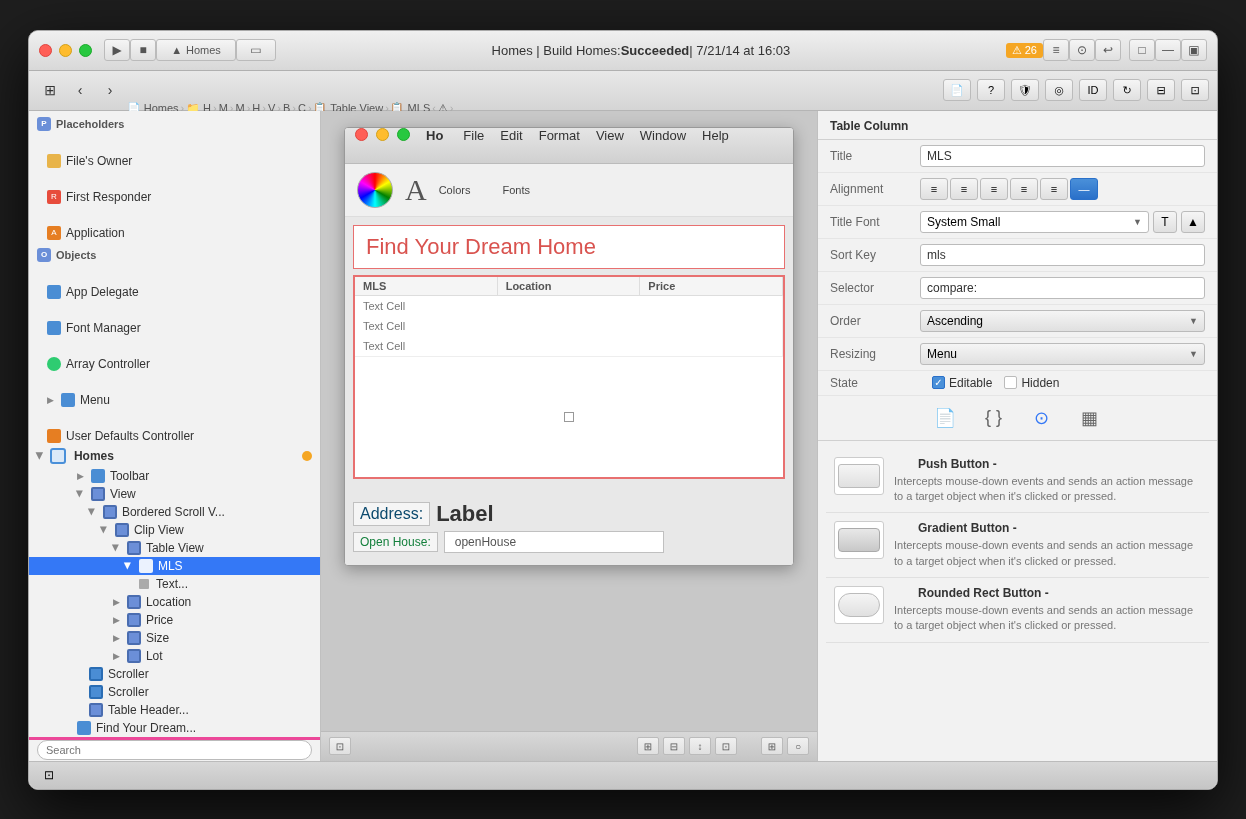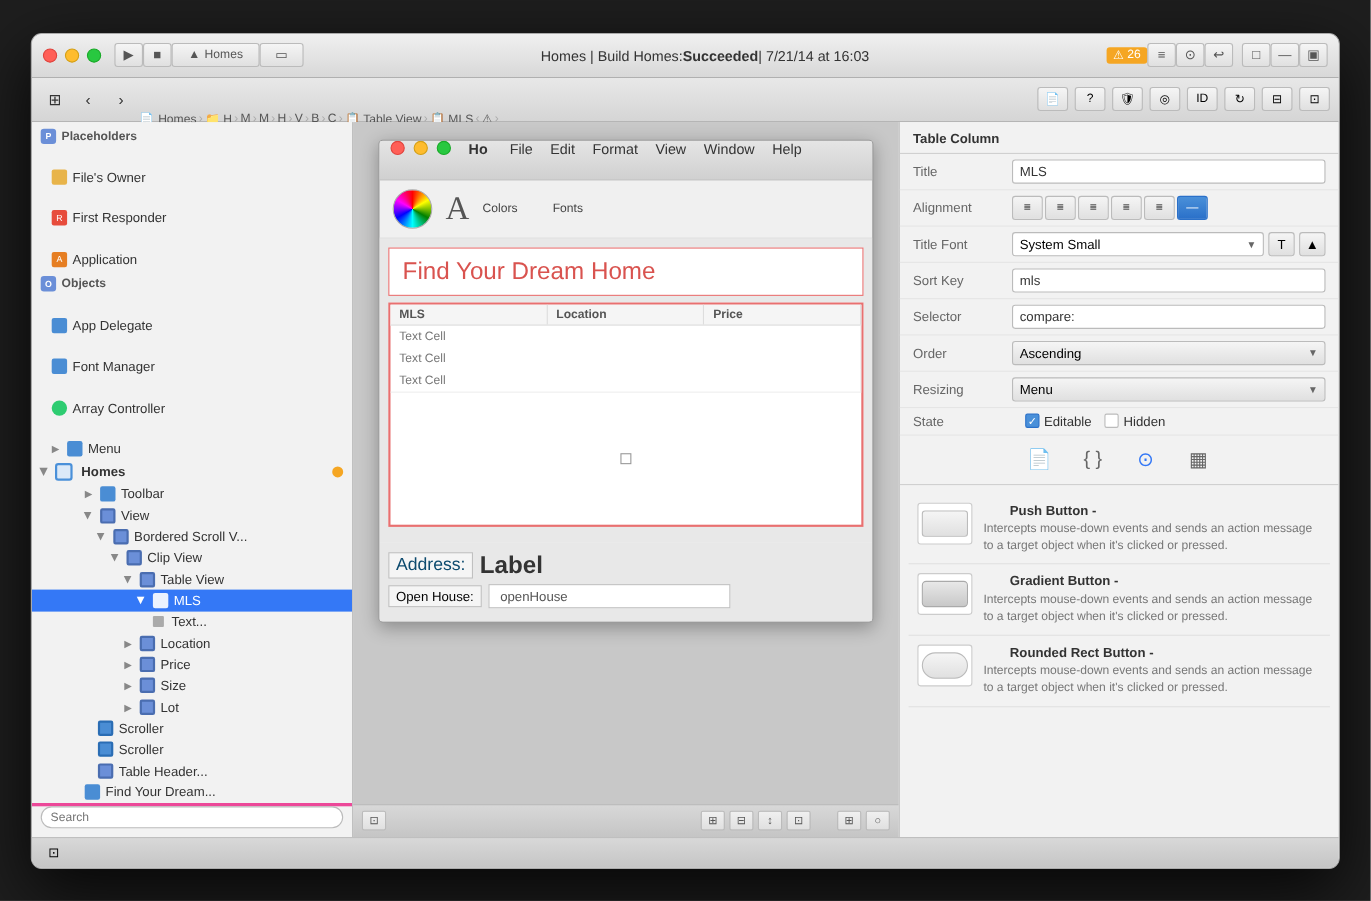--- a/index.html
+++ b/index.html
@@ -415,21 +415,21 @@
       font-size: 12px;
       color: #555;
       min-width: 50px;
     }
     .open-house-row {
       display: flex;
       align-items: center;
       gap: 6px;
       margin-bottom: 4px;
     }
-    .oh-label { font-size: 12px; color: #000000; }
+    .oh-label { font-size: 12px; color: #15803d; }
     .oh-value-box {
       border: 1px solid #c0c0c0;
       background: white;
       padding: 3px 10px;
       font-size: 12px;
       color: #555;
       flex: 1;
       max-width: 220px;
     }
     .facts-label {
@@ -773,20 +773,26 @@
         </span>
         <span>Array Controller</span>
       </div>
       <div class="tree-item indent1">
         <span class="expand-arrow">▶</span>
         <span class="item-icon">
           <div style="width:14px;height:14px;background:#4a8dd4;border-radius:2px;"></div>
         </span>
         <span>Menu</span>
       </div>
+      <div class="tree-item indent1">
+        <span class="item-icon">
+          <div style="width:14px;height:14px;background:#e67e22;border-radius:2px;"></div>
+        </span>
+        <span>User Defaults Controller</span>
+      </div>
 
       <div class="homes-header">
         <span class="expand-arrow down">▶</span>
         <span class="homes-icon">
           <div style="width:12px;height:12px;background:white;border-radius:1px;opacity:0.8;"></div>
         </span>
         <span style="margin-left:4px;">Homes</span>
         <div class="yellow-dot"></div>
       </div>
       <div class="tree-item indent2">

